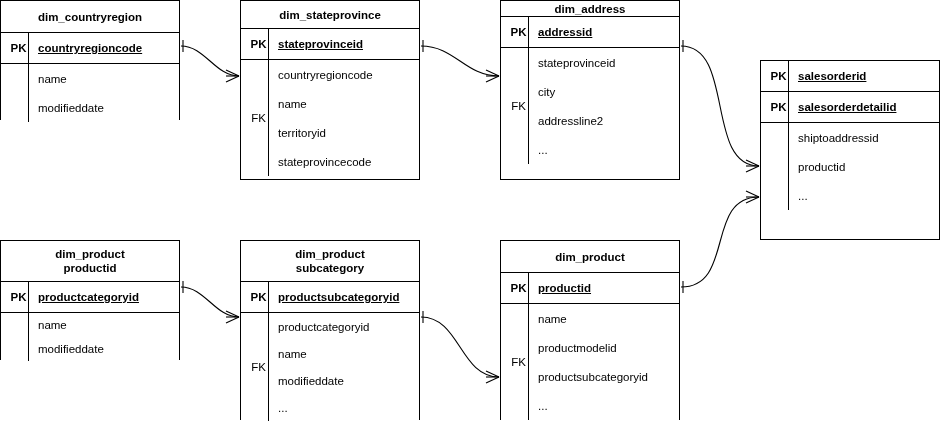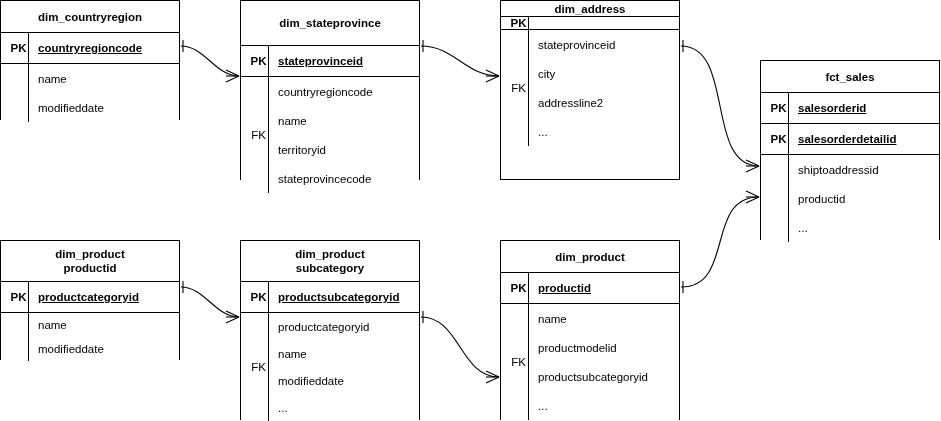--- a/index.html
+++ b/index.html
@@ -182,21 +182,21 @@
             <div class="attr-cell" style="height: 29px; min-height: 29px;">
               <span class="plain-text">name</span>
             </div>
             <div class="attr-cell" style="height: 29px; min-height: 29px;">
               <span class="plain-text">modifieddate</span>
             </div>
           </div>
         </div>
       </div>
       <div class="entity" style="left: 240px; top: 0px; width: 180px; height: 180px;">
-        <div class="entity-title" style="height: 45px; text-align: center;"><span>dim_stateprovince</span></div>
+        <div class="entity-title" style="height: 28px; text-align: center;"><span>dim_stateprovince</span></div>
         <div class="group sep" style="border-bottom: 1px solid rgb(0, 0, 0);">
           <div class="key-cell bold">PK</div>
           <div class="group-attrs">
             <div class="attr-cell" style="height: 30px; min-height: 30px;">
               <span class="pk-text">stateprovinceid</span>
             </div>
           </div>
         </div>
         <div class="group">
           <div class="key-cell">FK</div>
@@ -213,41 +213,45 @@
             <div class="attr-cell" style="height: 29px; min-height: 29px;">
               <span class="plain-text">stateprovincecode</span>
             </div>
           </div>
         </div>
       </div>
       <div class="entity" style="left: 500px; top: 0px; width: 180px; height: 180px;">
         <div class="entity-title" style="height: 16px;"><span>dim_address</span></div>
         <div class="group sep" style="border-bottom: 1px solid rgb(0, 0, 0);">
           <div class="key-cell bold">PK</div>
+          <div class="group-attrs">
+            <div class="attr-cell" style="height: 30px; min-height: 30px;">
+              <span class="pk-text">addressid</span>
+            </div>
+          </div>
         </div>
         <div class="group">
           <div class="key-cell">FK</div>
           <div class="group-attrs">
             <div class="attr-cell" style="height: 29px; min-height: 29px;">
               <span class="plain-text">stateprovinceid</span>
             </div>
             <div class="attr-cell" style="height: 29px; min-height: 29px;">
               <span class="plain-text">city</span>
             </div>
             <div class="attr-cell" style="height: 29px; min-height: 29px;">
               <span class="plain-text">addressline2</span>
             </div>
             <div class="attr-cell" style="height: 29px; min-height: 29px;">
               <span class="plain-text">...</span>
             </div>
           </div>
         </div>
       </div>
       <div class="entity" style="left: 760px; top: 60px; width: 180px; height: 180px;">
-        <div class="entity-title" style="height: 32px;"><span>fct_sales</span></div>
         <div class="group sep" style="border-bottom: 1px solid rgb(0, 0, 0);">
           <div class="key-cell bold">PK</div>
           <div class="group-attrs">
             <div class="attr-cell" style="height: 30px; min-height: 30px;">
               <span class="pk-text">salesorderid</span>
             </div>
           </div>
         </div>
         <div class="group sep" style="border-bottom: 1px solid rgb(0, 0, 0);">
           <div class="key-cell bold">PK</div>

